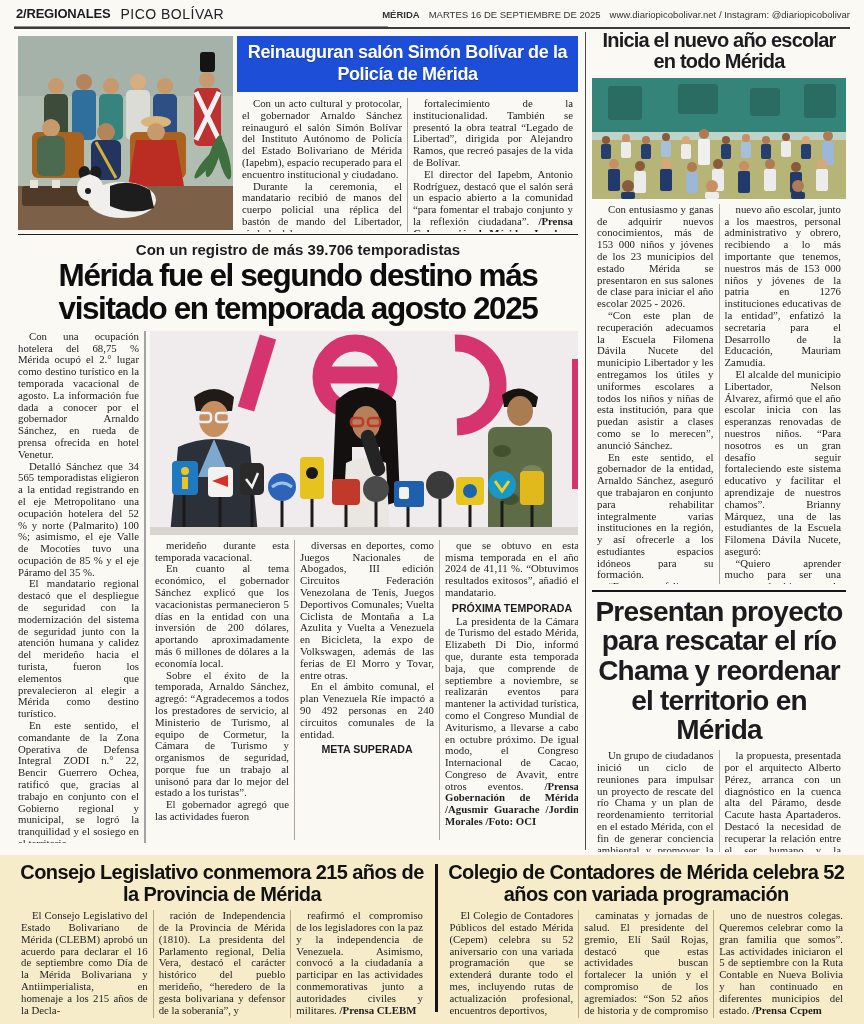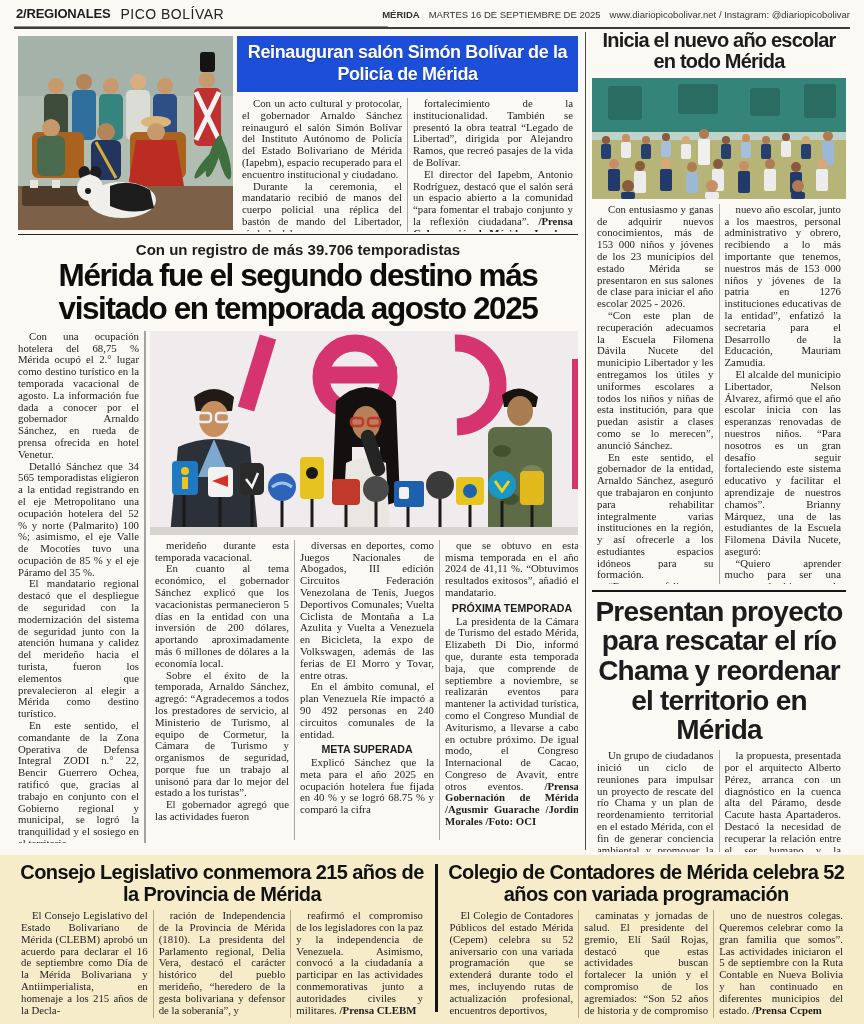--- a/index.html
+++ b/index.html
@@ -280,21 +280,20 @@
           <div class="col">
               <p>merideño durante esta temporada vacacional.</p>
               <p>En cuanto al tema económico, el gobernador Sánchez explicó que los vacacionistas permanecieron 5 días en la entidad con una inversión de 200 dólares, aportando aproximadamente más 6 millones de dólares a la economía local.</p>
               <p>Sobre el éxito de la temporada, Arnaldo Sánchez, agregó: “Agradecemos a todos los prestadores de servicio, al Ministerio de Turismo, al equipo de Cormetur, la Cámara de Turismo y organismos de seguridad, porque fue un trabajo al unisonó para dar lo mejor del estado a los turistas”.</p>
               <p>El gobernador agregó que las actividades fueron</p>
             </div>
           <div class="col">
               <p>diversas en deportes, como Juegos Nacionales de Abogados, III edición Circuitos Federación Venezolana de Tenis, Juegos Deportivos Comunales; Vuelta Ciclista de Montaña a La Azulita y Vuelta a Venezuela en Bicicleta, la expo de Volkswagen, además de las ferias de El Morro y Tovar, entre otras.</p>
               <p>En el ámbito comunal, el plan Venezuela Ríe impactó a 90 492 personas en 240 circuitos comunales de la entidad.</p>
               <p class="subhead">META SUPERADA</p>
-              <p>Explicó Sánchez que la meta para el año 2025 en ocupación hotelera fue fijada en 40 % y se logró 68.75 % y comparó la cifra</p>
             </div>
           <div class="col">
               <p>que se obtuvo en esta misma temporada en el año 2024 de 41,11 %. “Obtuvimos resultados exitosos”, añadió el mandatario.</p>
               <p class="subhead">PRÓXIMA TEMPORADA</p>
               <p>La presidenta de la Cámara de Turismo del estado Mérida, Elizabeth Di Dio, informó que, durante esta temporada baja, que comprende de septiembre a noviembre, se realizarán eventos para mantener la actividad turística, como el Congreso Mundial de Aviturismo, a llevarse a cabo en octubre próximo. De igual modo, el Congreso Internacional de Cacao, Congreso de Avavit, entre otros eventos. <b>/Prensa Gobernación de Mérida /Agusmir Guarache /Jordin Morales /Foto: OCI</b></p>
             </div>
         </div>
       </div>
     </div>
   </div>

